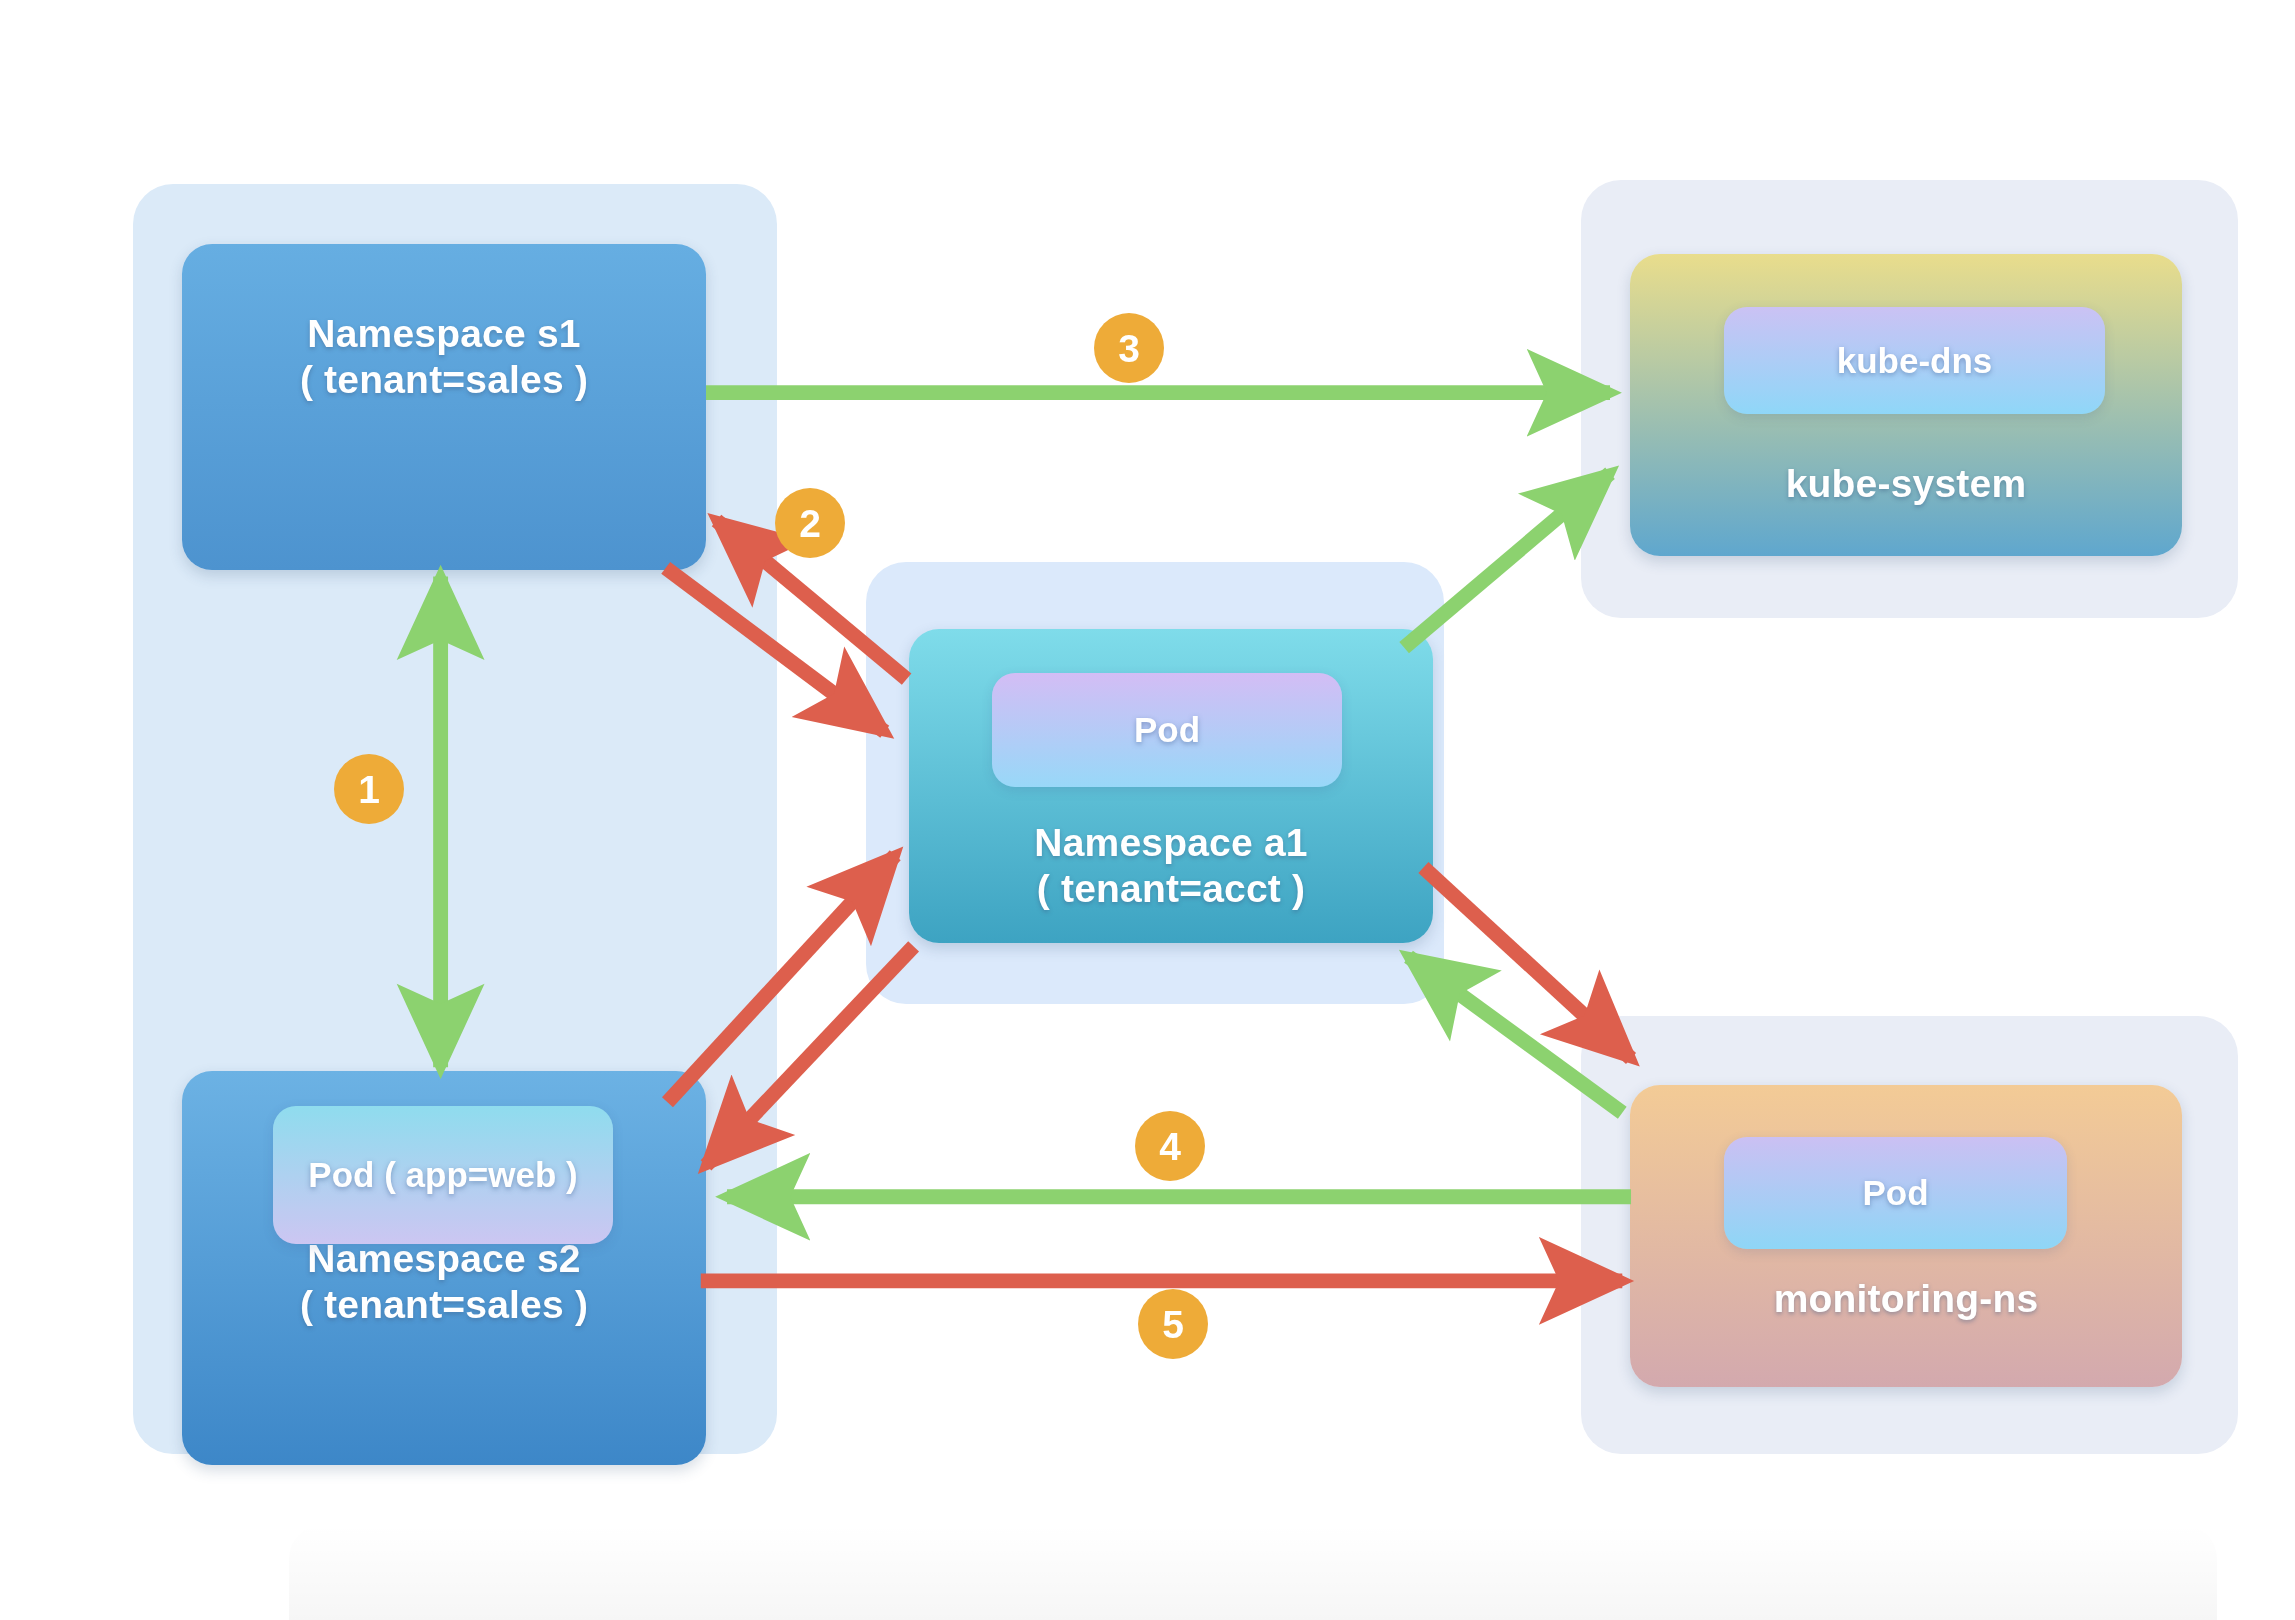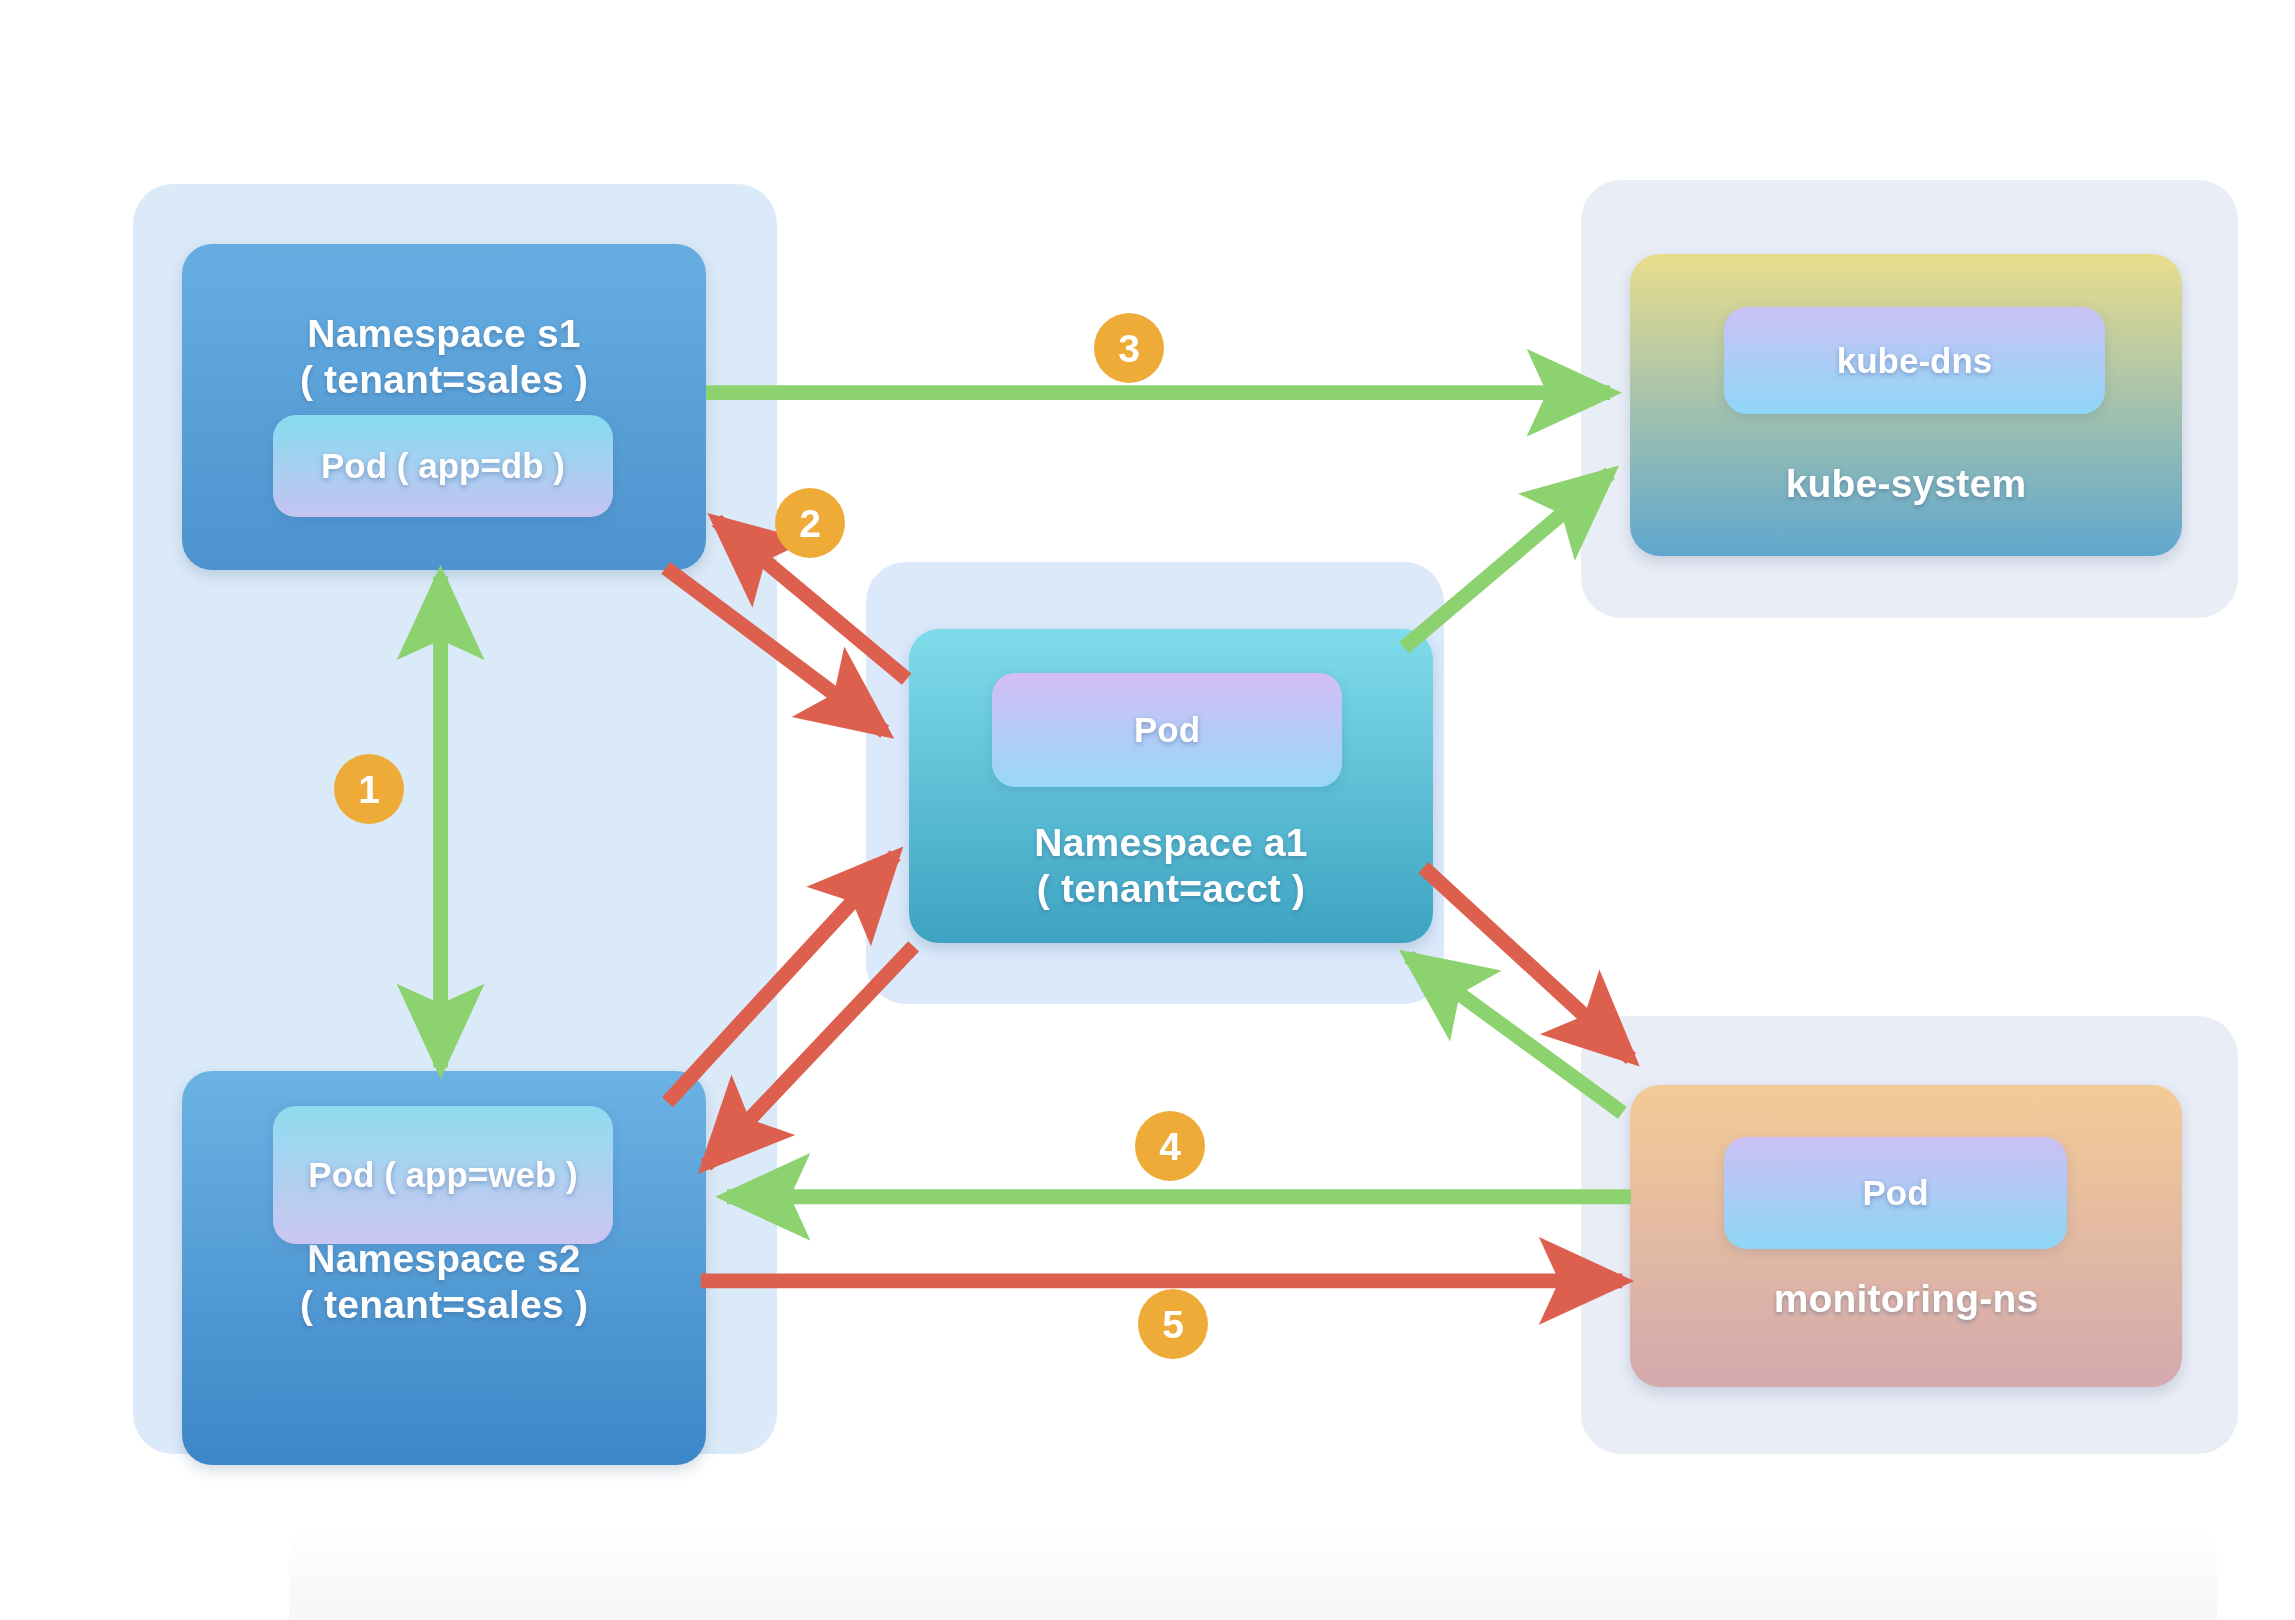--- a/index.html
+++ b/index.html
@@ -175,23 +175,20 @@
 <div id="stage">
 
   <div class="group-box" id="group-sales"></div>
   <div class="group-box" id="group-acct"></div>
   <div class="group-box" id="group-kube"></div>
   <div class="group-box" id="group-monitoring"></div>
 
   <div class="ns-box" id="ns-s1">
     <div class="ns-title">Namespace s1
 ( tenant=sales )</div>
-  </div>
-  <div class="pod-box" id="pod-s1">
-    <span class="pod-label">Pod ( app=db )</span>
   </div>
 
   <div class="ns-box" id="ns-s2">
     <div style="height:103px"></div>
     <div class="ns-title">Namespace s2
 ( tenant=sales )</div>
   </div>
   <div class="pod-box" id="pod-s2">
     <span class="pod-label">Pod ( app=web )</span>
   </div>

